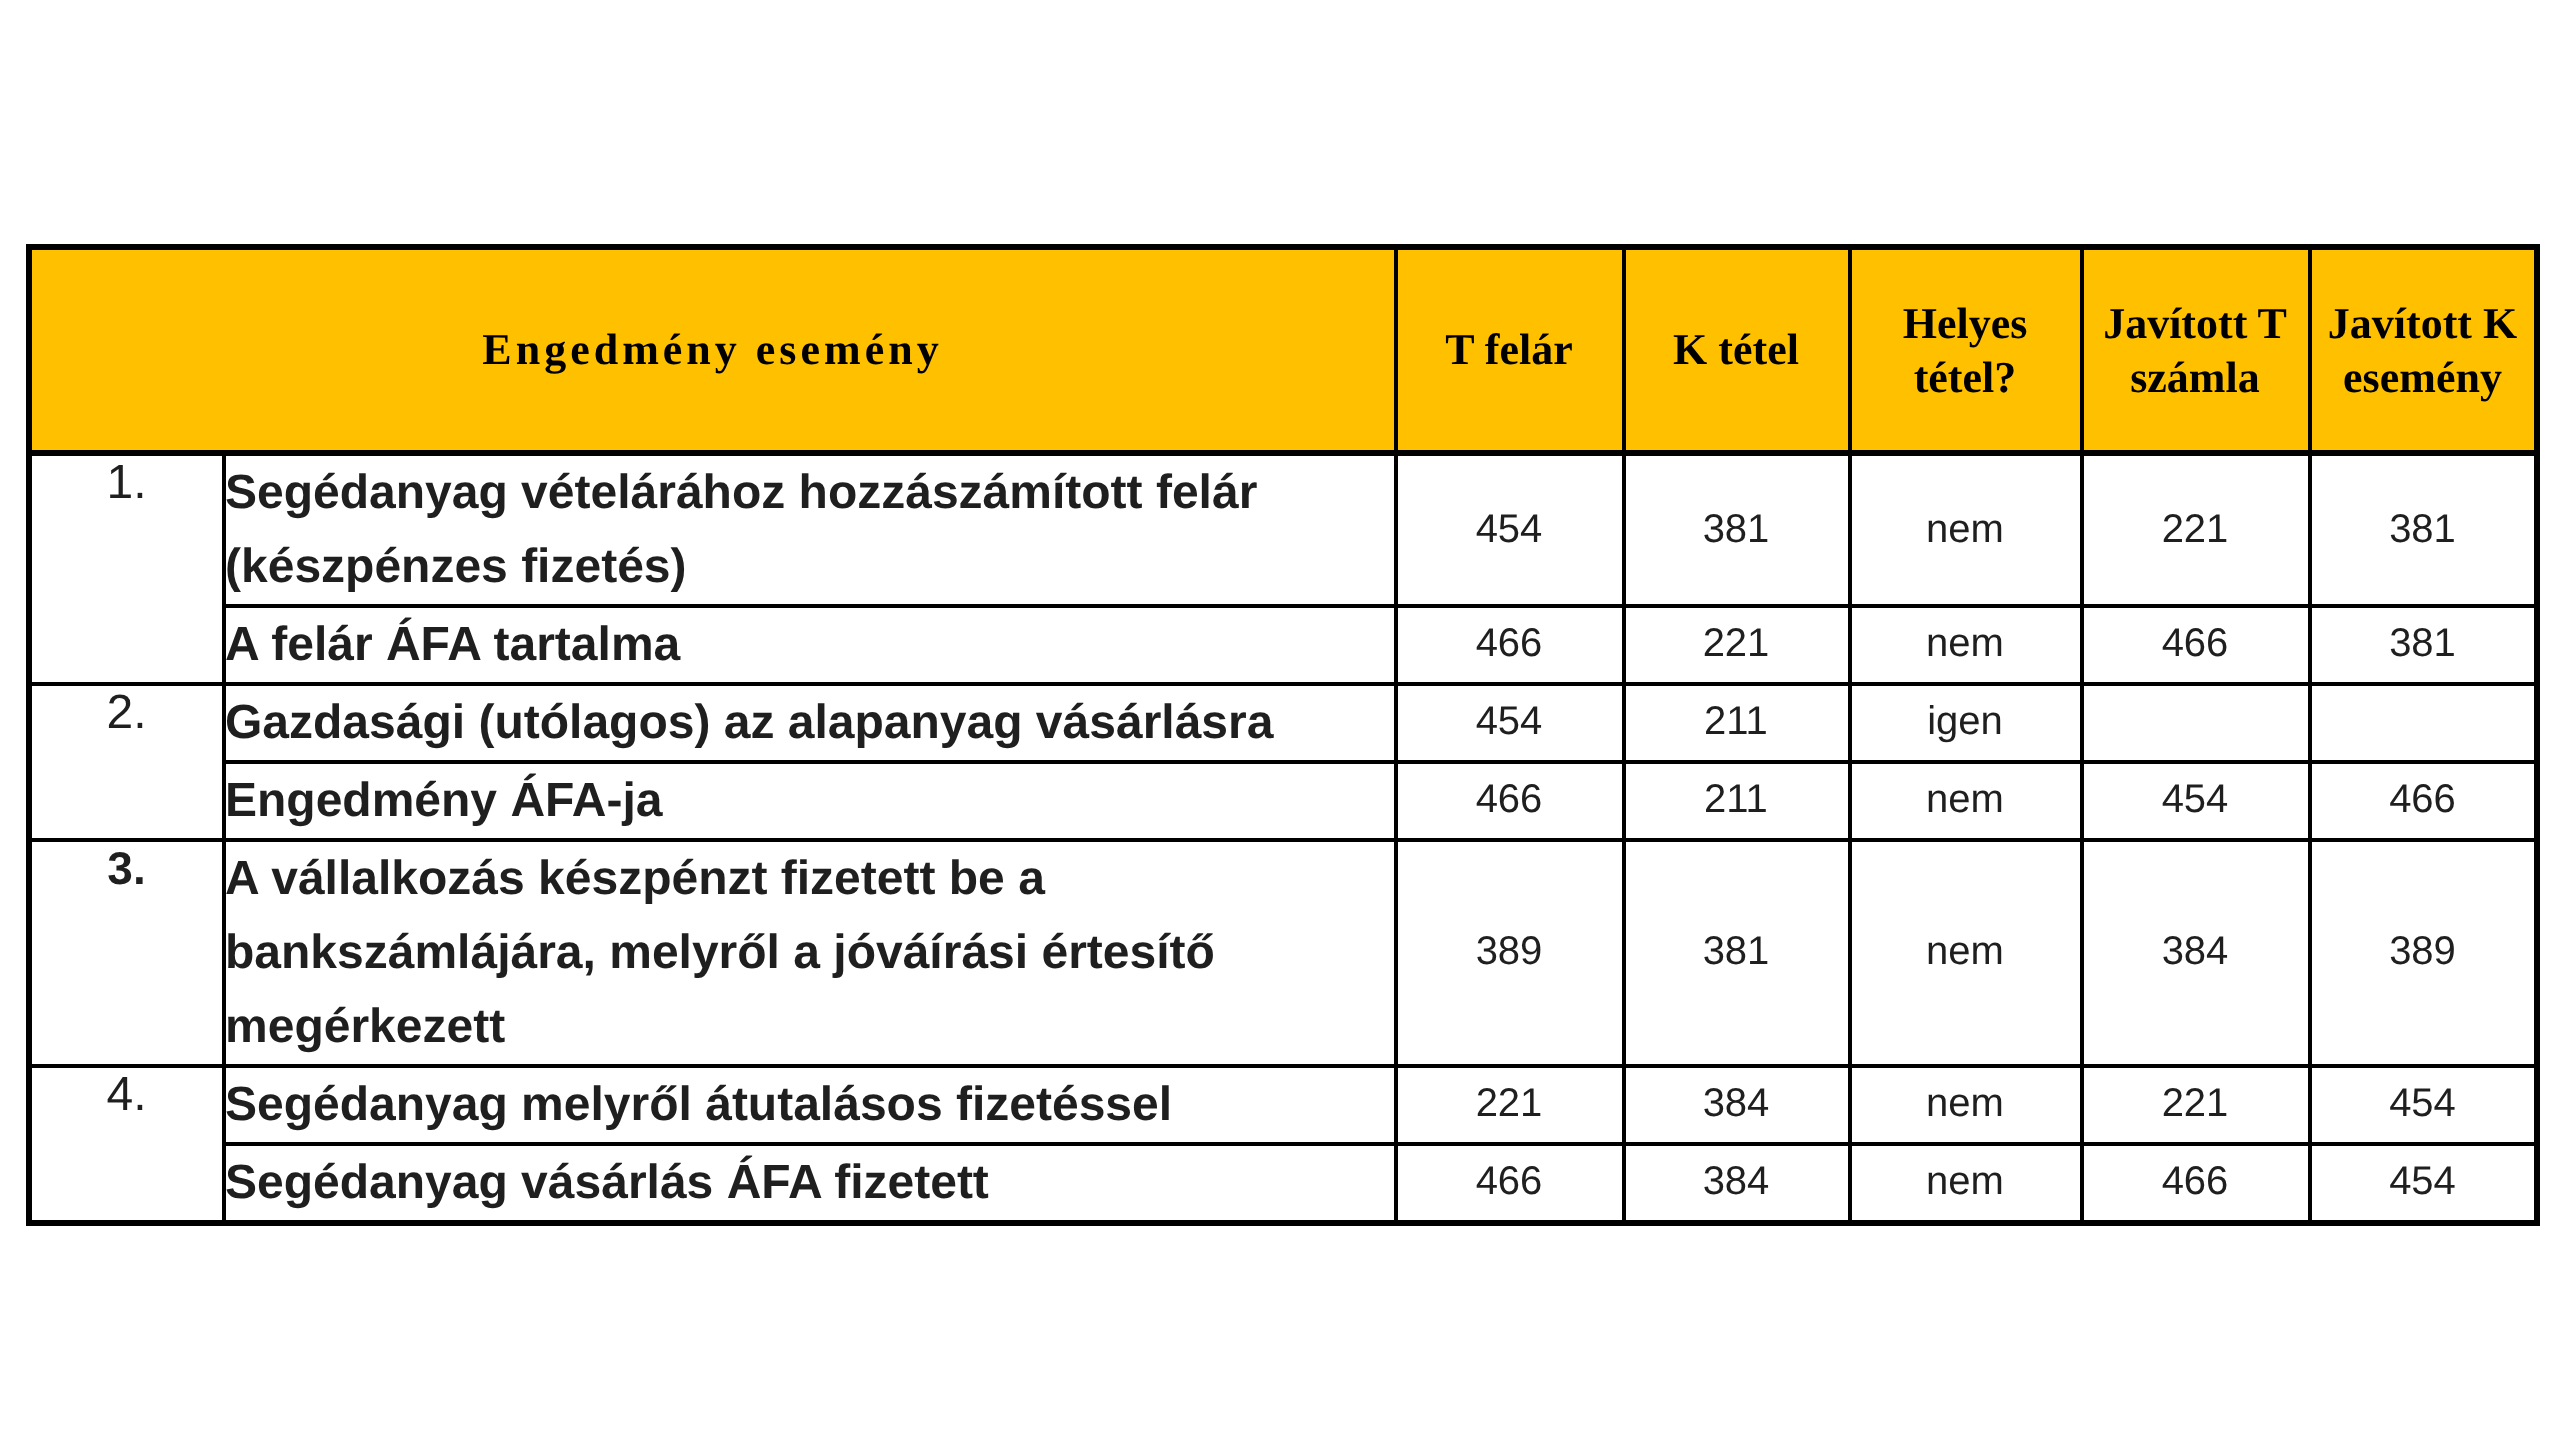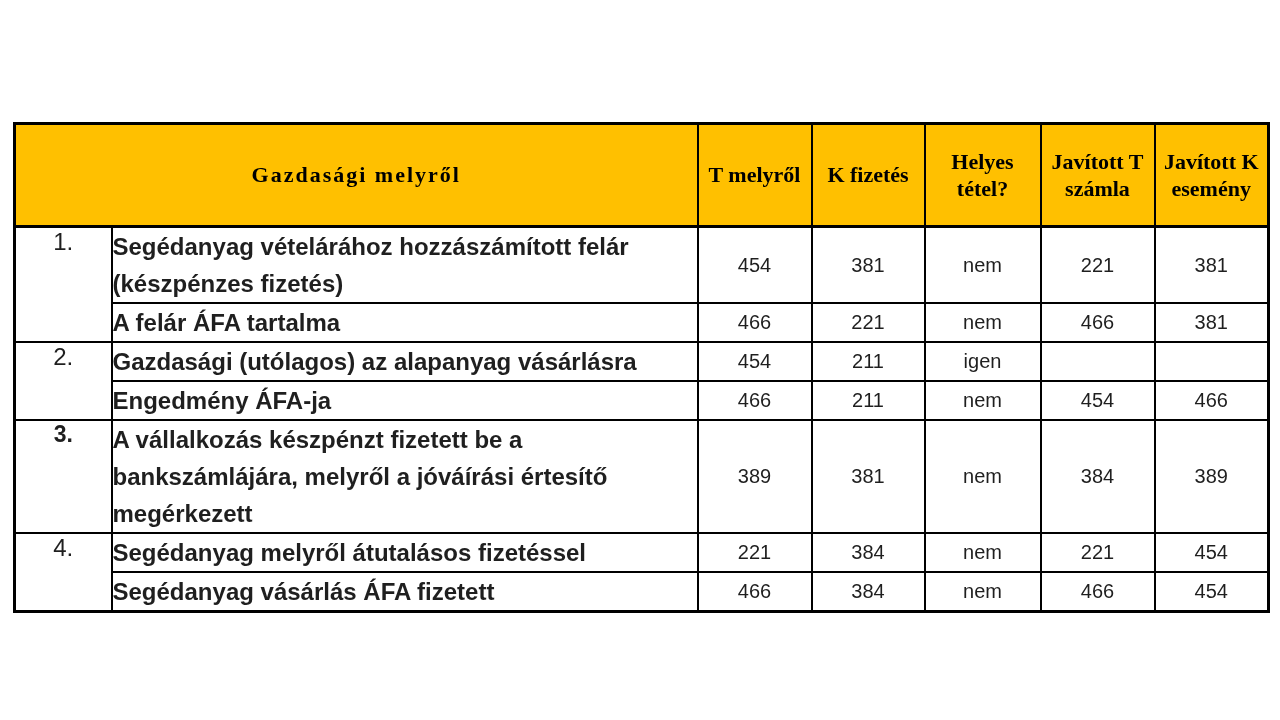--- a/index.html
+++ b/index.html
@@ -92,23 +92,23 @@
         <col style="width:97px">
         <col style="width:586px">
         <col style="width:114px">
         <col style="width:113px">
         <col style="width:116px">
         <col style="width:114px">
         <col style="width:114px">
       </colgroup>
       <thead>
         <tr class="header-row">
-          <th colspan="2" class="event-header">Gazdasági melyről</th>
-          <th>T melyről</th>
-          <th>K fizetés</th>
+          <th colspan="2" class="event-header">Engedmény esemény</th>
+          <th>T felár</th>
+          <th>K tétel</th>
           <th>Helyes tétel?</th>
           <th>Javított T számla</th>
           <th>Javított K esemény</th>
         </tr>
       </thead>
       <tbody>
         <tr class="r-tall2">
           <td class="num" rowspan="2">1.</td>
           <td class="desc">Segédanyag vételárához hozzászámított felár (készpénzes fizetés)</td>
           <td class="val">454</td>

